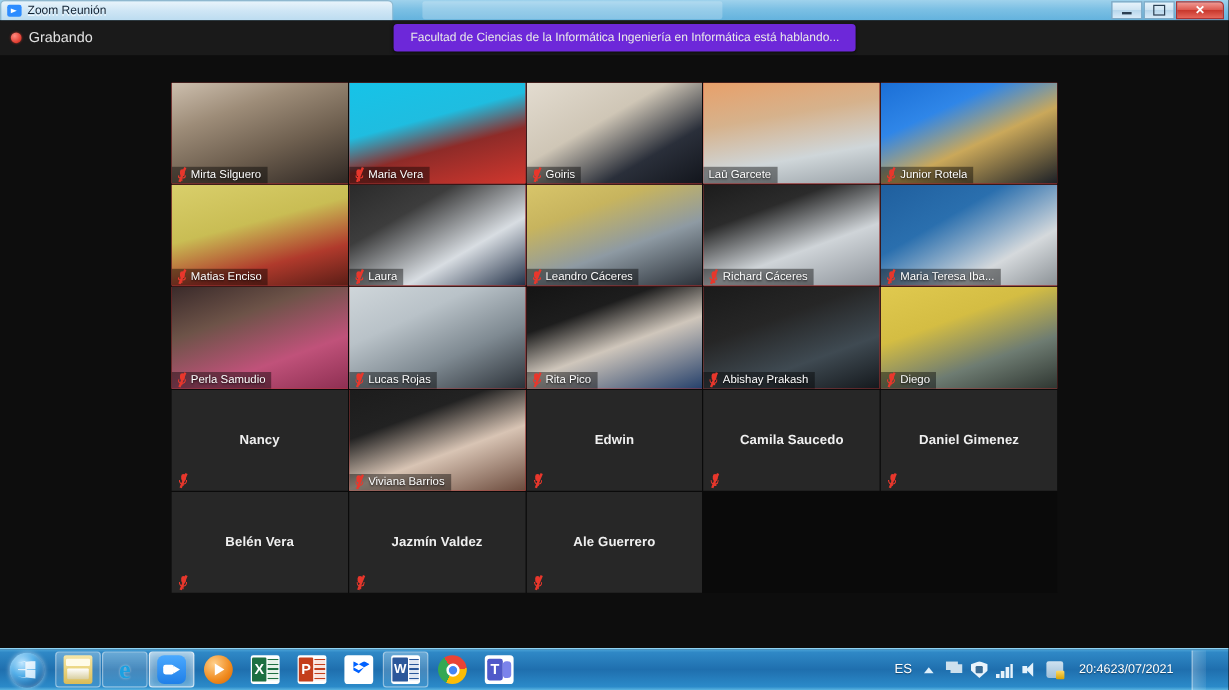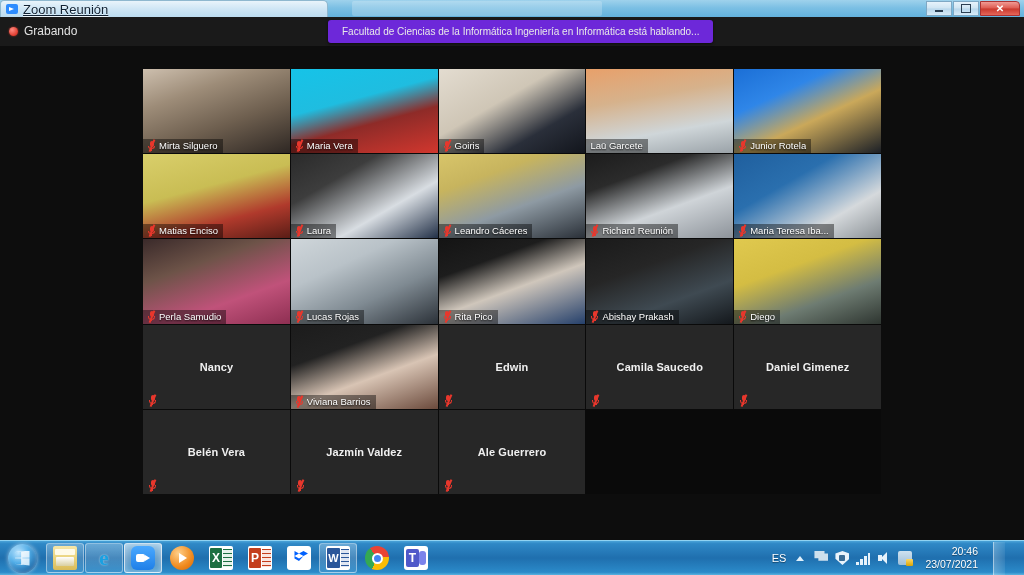--- a/index.html
+++ b/index.html
@@ -41,23 +41,22 @@
     background: #2d8cff; position: relative; flex: none;
   }
   #titlebar .zoom-glyph::after {
     content: ""; position: absolute; left: 2.5px; top: 2.5px;
     width: 0; height: 0;
     border-left: 5px solid #fff;
     border-top: 2.5px solid transparent;
     border-bottom: 2.5px solid transparent;
   }
   #titlebar .title-text {
-    font-size: 13px; color: #123; white-space: nowrap;
+    font-size: 10px; color: #123; white-space: nowrap;
     text-shadow: 0 1px 0 rgba(255,255,255,.7);
-    text-decoration: underline;
   }
 
   
   #wincontrols {
     position: absolute; right: 4px; top: 1px;
     display: flex; align-items: center; gap: 1px; height: 15px;
   }
   #wincontrols .wbtn {
     width: 26px; height: 15px;
     border: 1px solid #7fa8c4;
@@ -369,21 +368,21 @@
   }
   .tray-ico.network {
     background: linear-gradient(to bottom,#cfe2f0,#9fbfd8);
     border-radius: 2px;
   }
   .tray-ico.network::after {
     content:""; position:absolute; right:-1px; bottom:-1px; width:7px;height:7px;
     background: linear-gradient(to bottom,#ffd966,#d9a404); border-radius:1px;
   }
   #clock {
-    display: flex; flex-direction: column; align-items: flex-end;
+    display: flex; flex-direction: row; align-items: flex-start;
     justify-content: center; line-height: 13px; padding: 0 6px;
   }
   #clock span { font-size: 10.5px; color: #fff; text-shadow: 0 1px 1px rgba(0,0,0,.45); }
   #show-desktop {
     width: 12px; height: 33px; margin-left: 2px;
     background: linear-gradient(to right, rgba(255,255,255,.25), rgba(255,255,255,.08));
     border-left: 1px solid rgba(255,255,255,.55);
   }
 </style>
 </head>
@@ -508,21 +507,21 @@
       </div>
       <div class="tile">
         <div class="video" style="background: linear-gradient(160deg, rgb(28, 28, 28) 0%, rgb(43, 43, 43) 28%, rgb(207, 212, 216) 62%, rgb(141, 147, 154) 100%);"></div>
         <div class="namebar shaded">
           <span class="mic-muted">
             <span class="body"></span>
             <span class="stand"></span>
             <span class="stem"></span>
             <span class="slash"></span>
           </span>
-          <span class="label">Richard Reunión</span>
+          <span class="label">Richard Cáceres</span>
         </div>
       </div>
       <div class="tile">
         <div class="video" style="background: linear-gradient(150deg, rgb(31, 95, 158) 0%, rgb(42, 111, 174) 35%, rgb(213, 217, 220) 72%, rgb(139, 145, 150) 100%);"></div>
         <div class="namebar shaded">
           <span class="mic-muted">
             <span class="body"></span>
             <span class="stand"></span>
             <span class="stem"></span>
             <span class="slash"></span>

